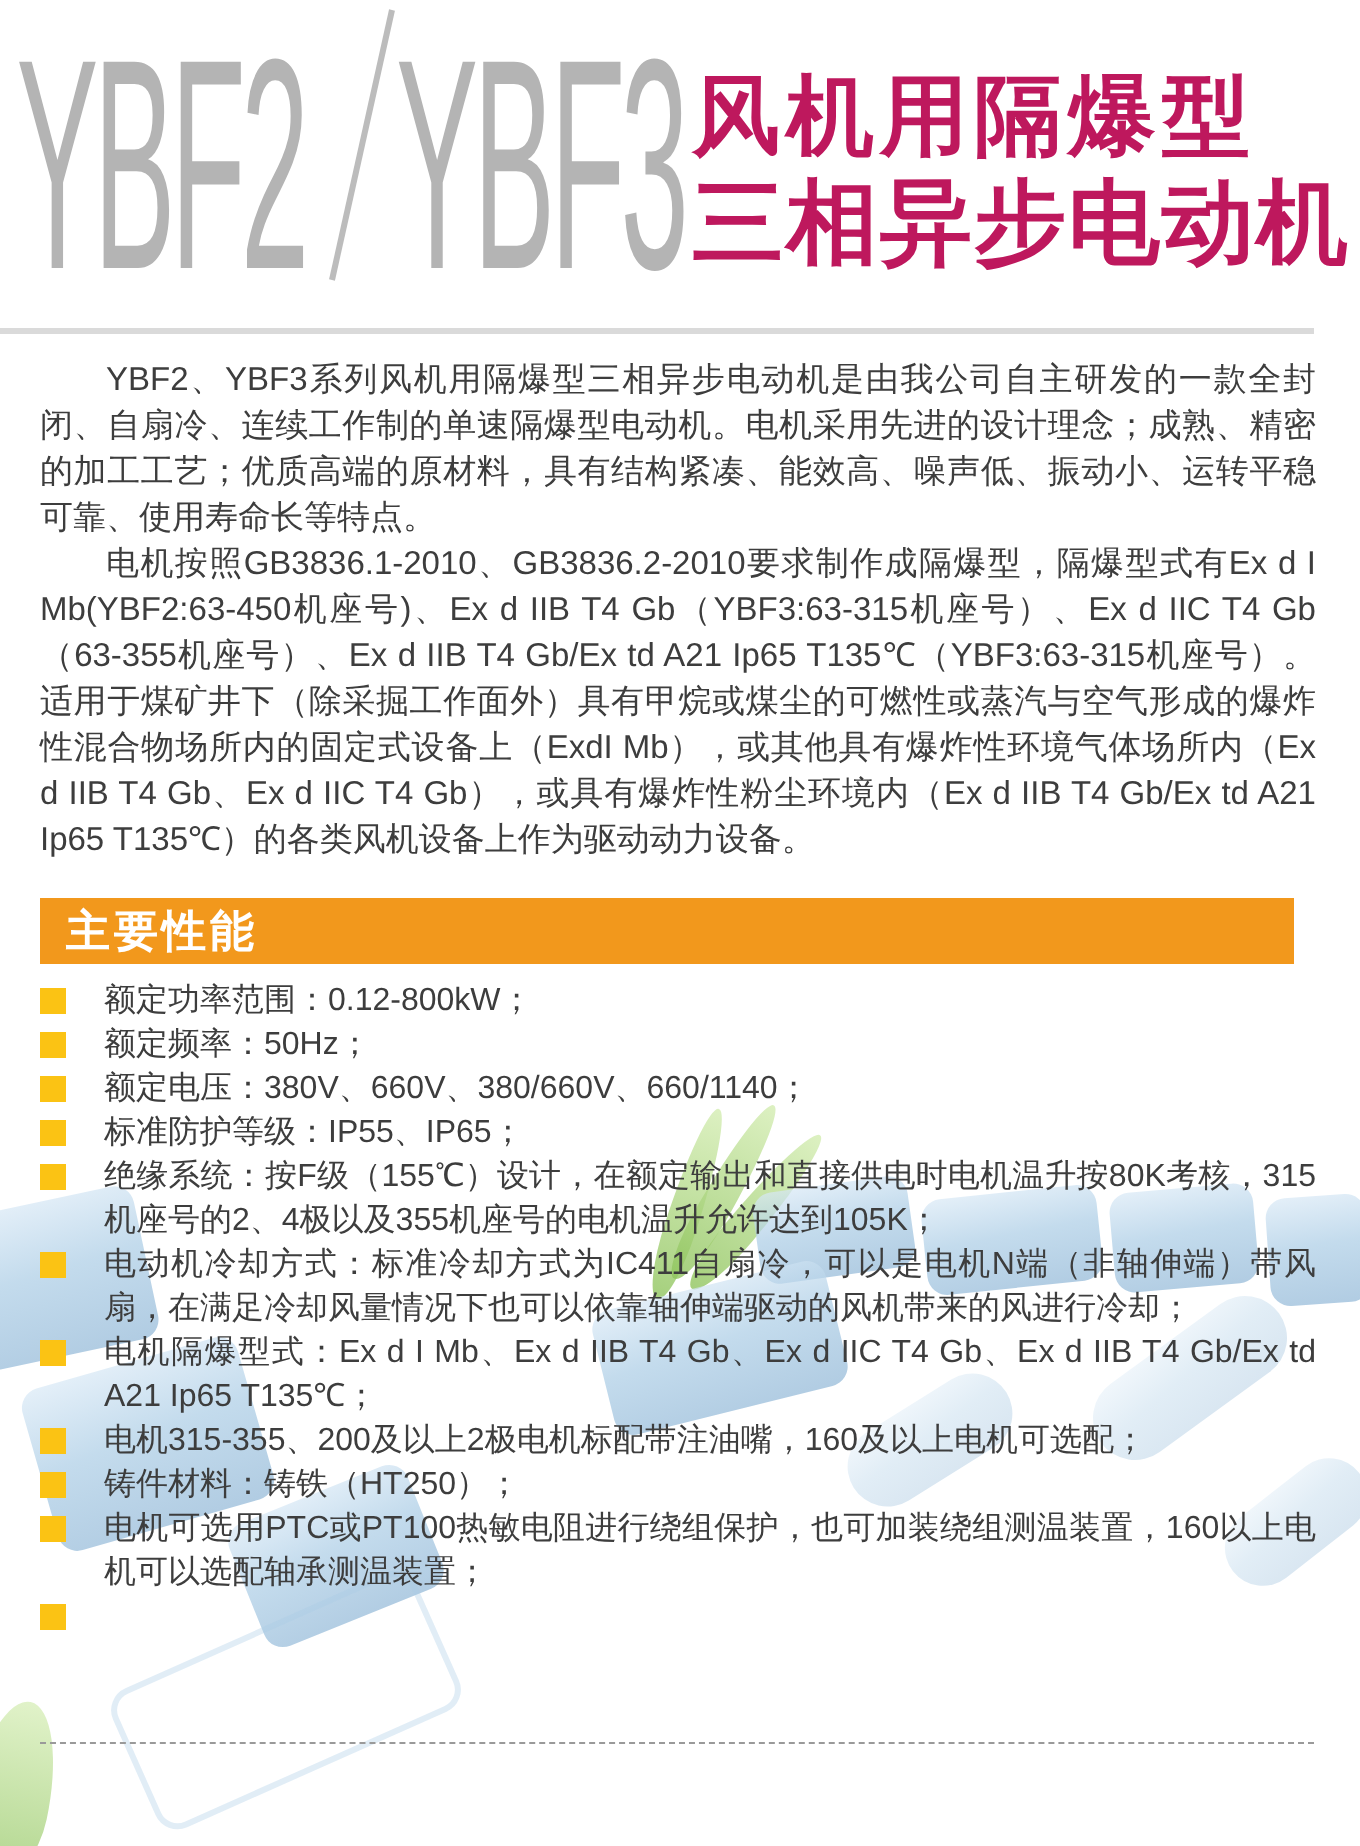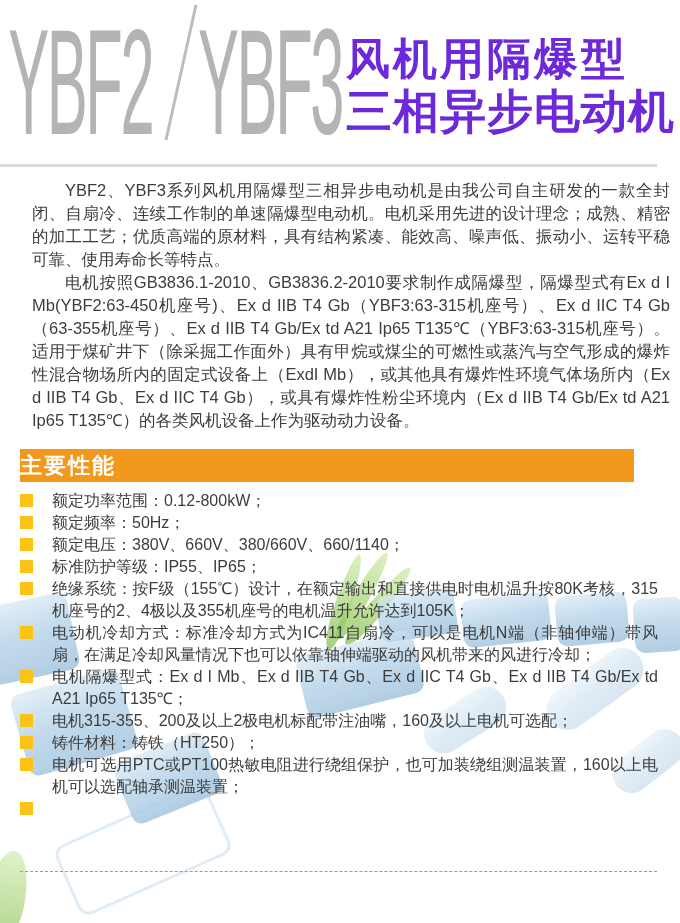--- a/index.html
+++ b/index.html
@@ -18,33 +18,33 @@
   .wm-faint { opacity:.35; }
   .wm-blade {
     position:absolute; width:16px; height:100px;
     background:linear-gradient(180deg,#d4edb2 0%,#8fc45d 100%);
     border-radius:50% 50% 50% 50% / 62% 62% 38% 38%;
     opacity:.8;
   }
   
   .content { position:absolute; inset:0; z-index:1; }
   .model-svg { position:absolute; left:0; top:0; }
-  .cn-title { position:absolute; left:346px; top:33px; color:#6d28d9; font-weight:900; }
+  .cn-title { position:absolute; left:346px; top:33px; color:#be185d; font-weight:900; }
   .cn-title .l1 { font-size:44px; line-height:52px; letter-spacing:3px; }
   .cn-title .l2 { font-size:46px; line-height:52px; letter-spacing:1px; }
   .header-rule { position:absolute; left:0; top:164px; width:657px; height:3px; background:#dadada; }
   .intro {
-    position:absolute; left:32px; top:179px; width:638px;
+    position:absolute; left:20px; top:179px; width:638px;
     font-size:16.5px; line-height:23px; color:#3d3d3d; text-align:justify;
   }
   .intro p { margin:0; text-indent:2em; }
   .perf-bar {
     position:absolute; left:20px; top:449px; width:614px; height:33px;
     background:#f2981c; color:#ffffff; font-size:22px; font-weight:bold;
-    line-height:33px; letter-spacing:2px;
+    line-height:33px; padding-left:13px; letter-spacing:2px;
   }
   .perf-list {
     position:absolute; left:20px; top:490px; width:638px;
     list-style:none; margin:0; padding:0;
     font-size:16px; line-height:22px; color:#3d3d3d; text-align:justify;
   }
   .perf-list li { position:relative; padding-left:32px; margin:0; }
   .bullet {
     position:absolute; left:0; top:4px; width:13px; height:13px;
     background:#fbc314;

